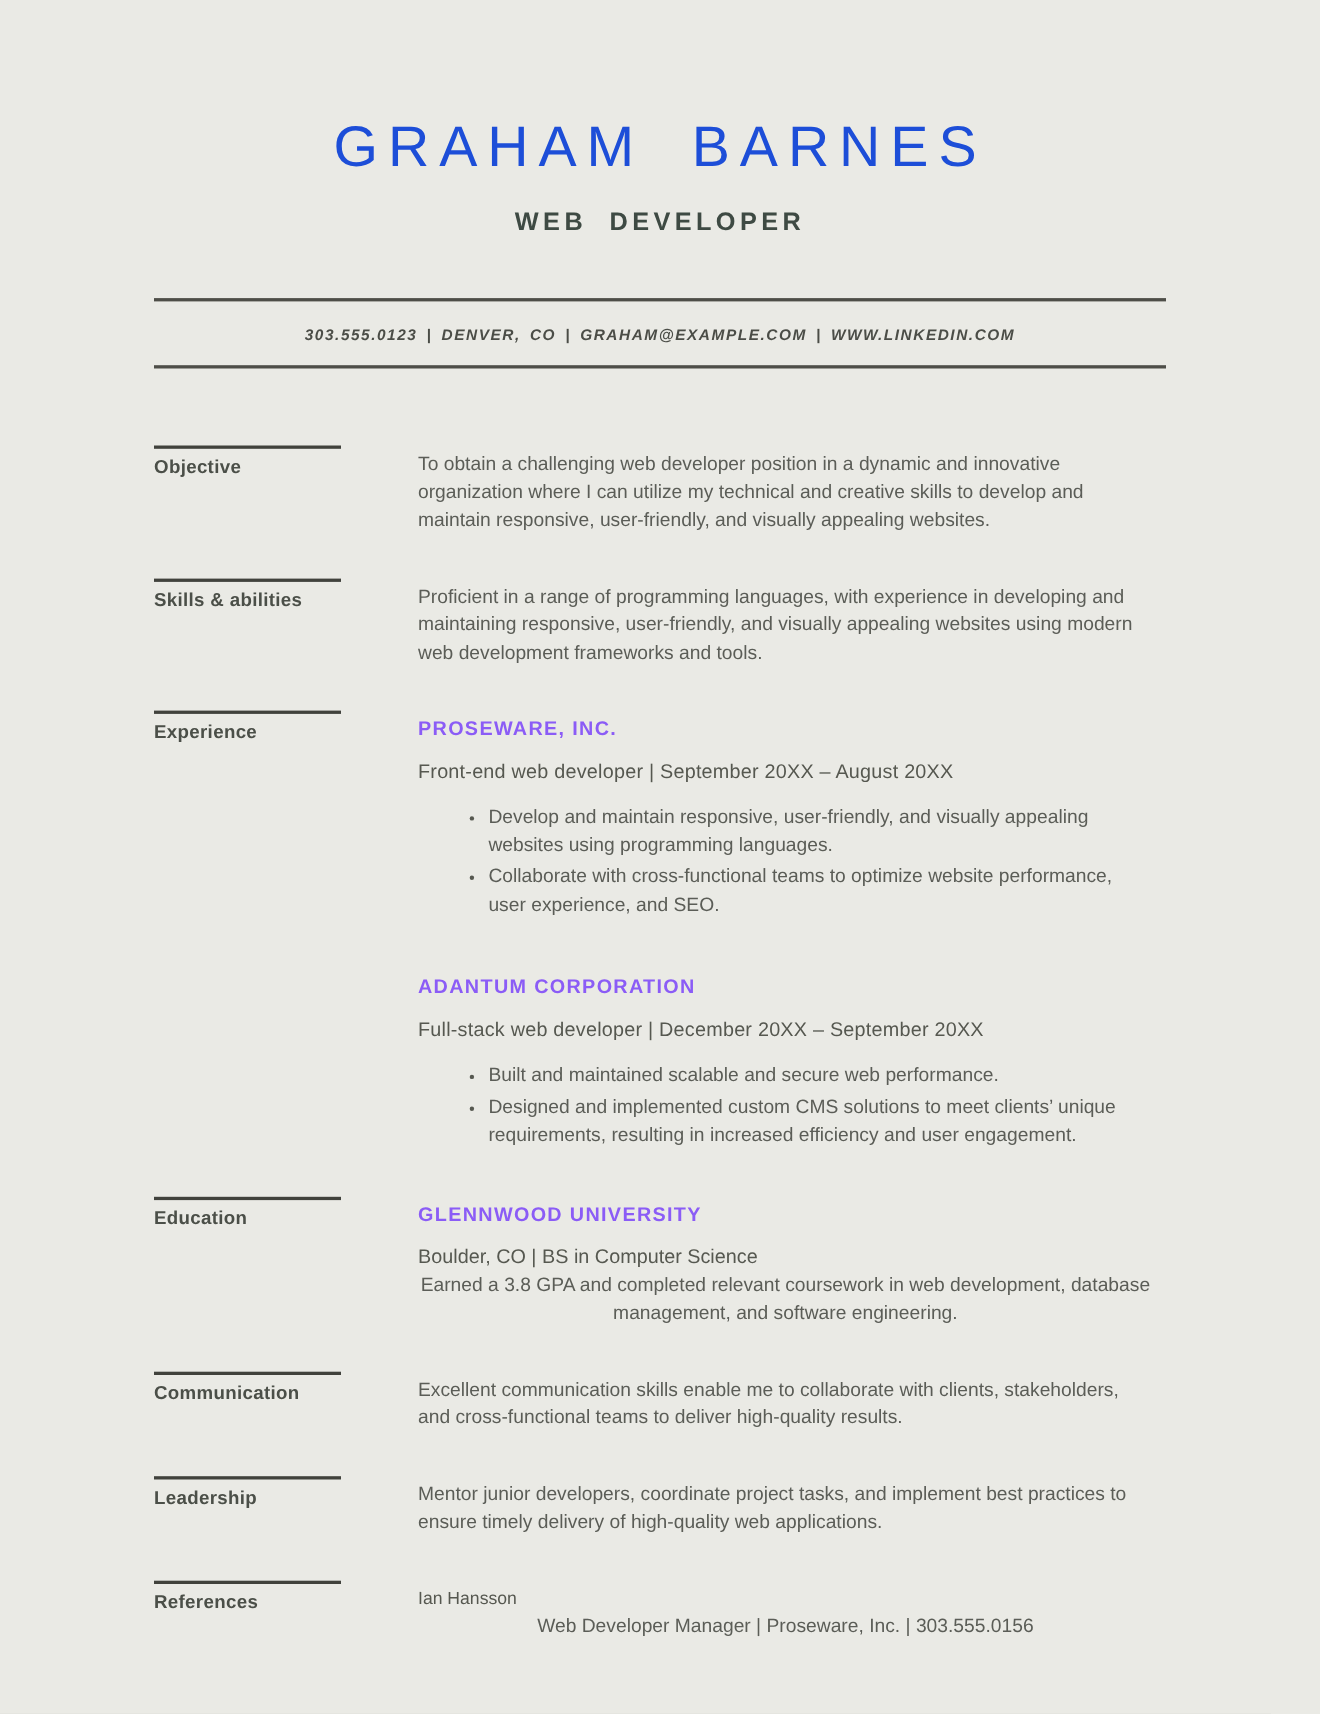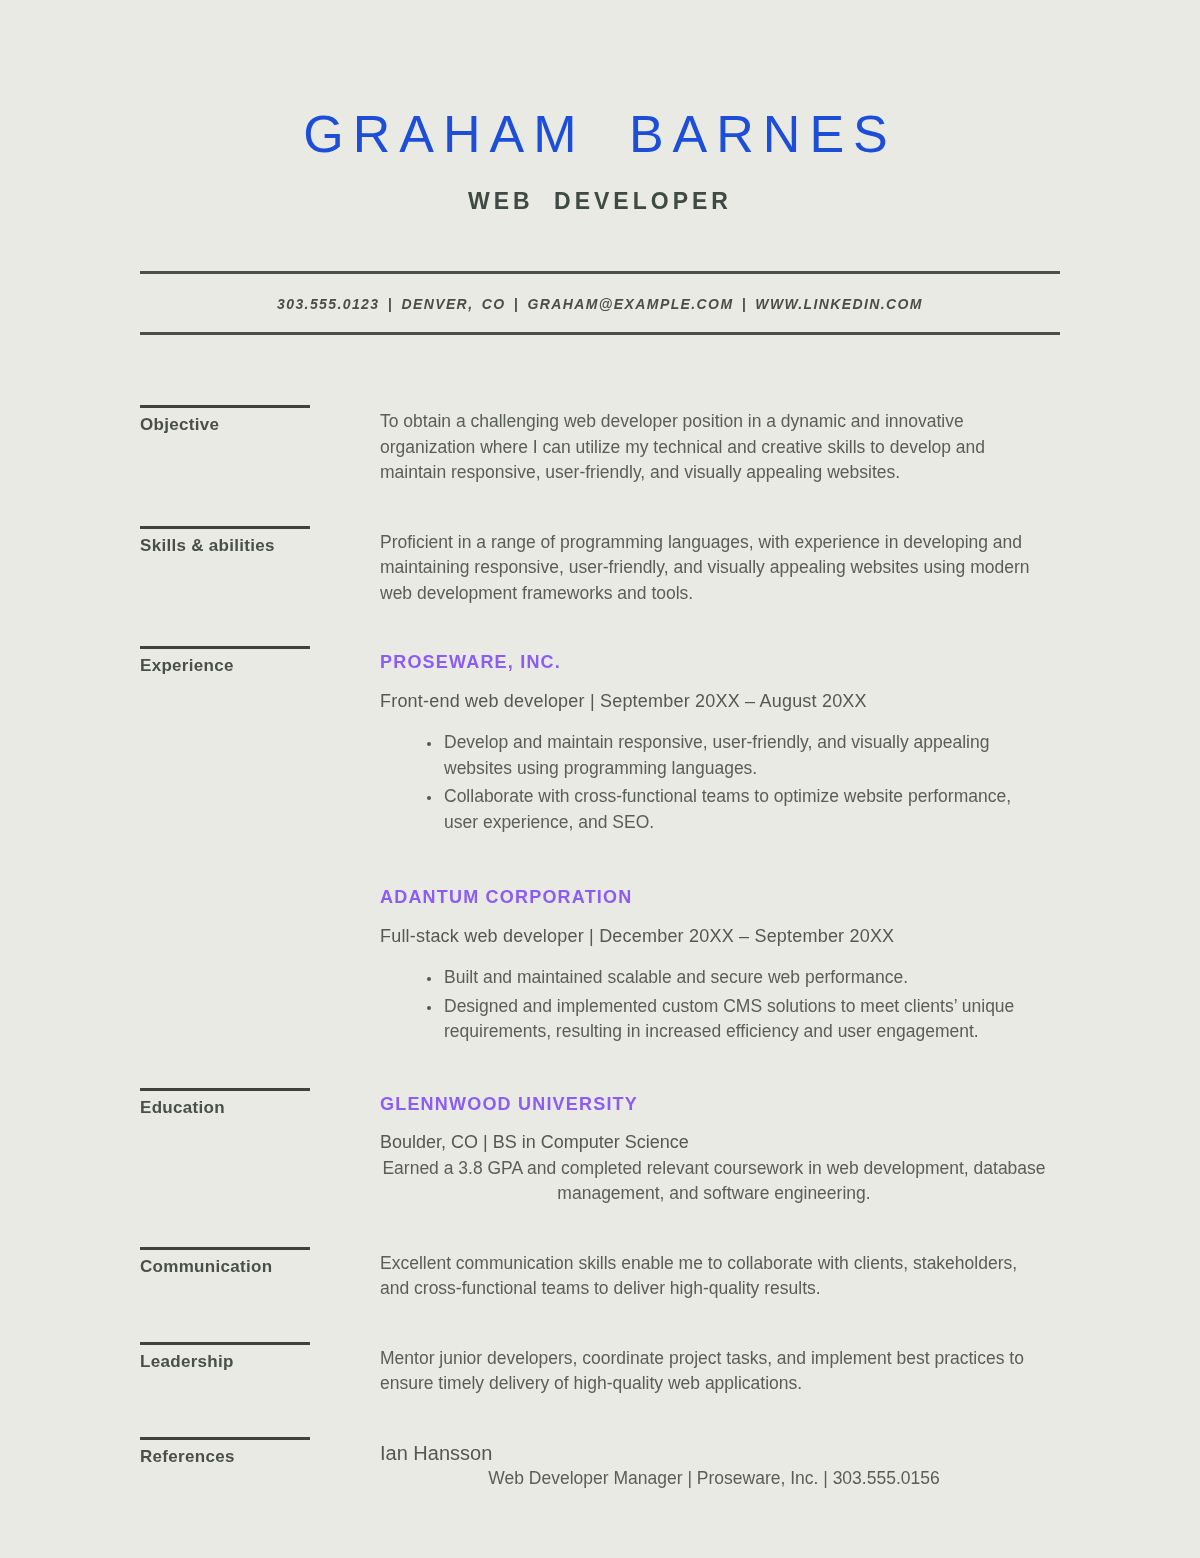--- a/index.html
+++ b/index.html
@@ -91,21 +91,21 @@
     list-style:disc outside;
   }
   .job li {
     margin-bottom:3px;
     padding-left:2px;
   }
   .job li::marker { color:#565850; font-size:14px; }
   .job + .job { margin-top:50px; }
   .edu-paragraph, .ref-detail { margin-top:10px;text-align:center; }
   .school-detail { margin-top:13px; font-size:18px; color:#565850; }
-  .ref-name { font-size:20px; color:#565850; }
+  .ref-name { font-size:16px; color:#565850; }
 </style>
 </head>
 <body>
 
 <div class="page">
   <div class="inner">
 
     <h1 class="name">GRAHAM BARNES</h1>
     <div class="subtitle">WEB DEVELOPER</div>
 

